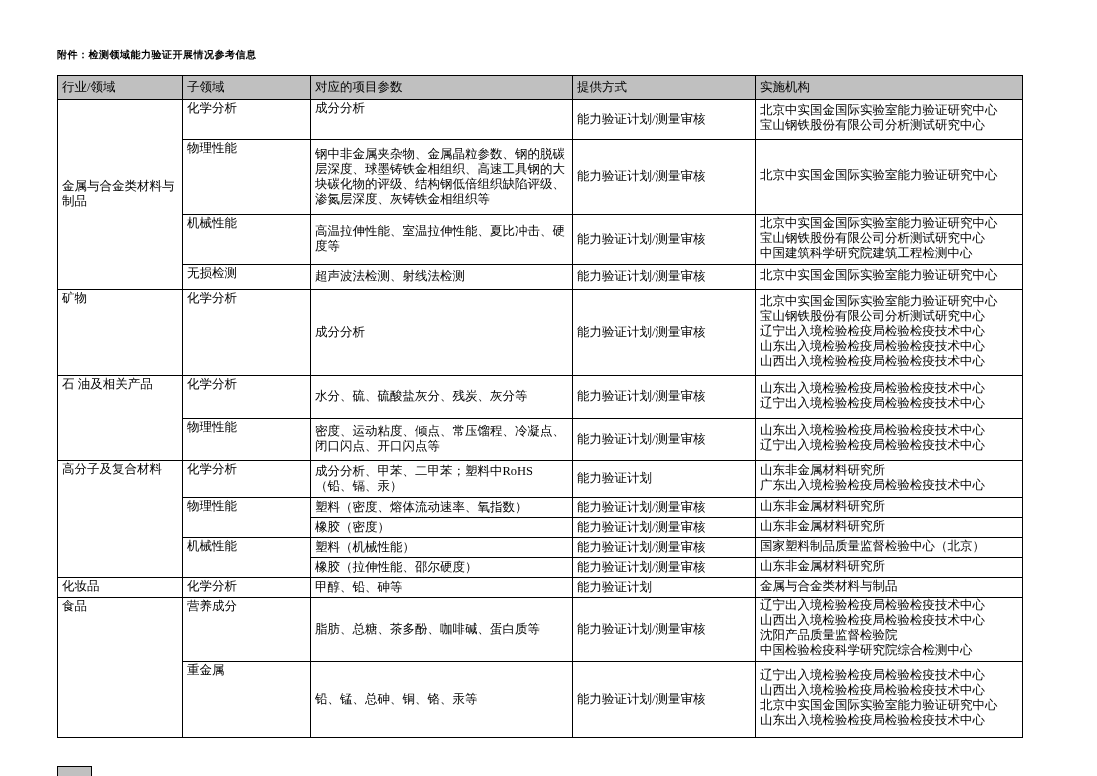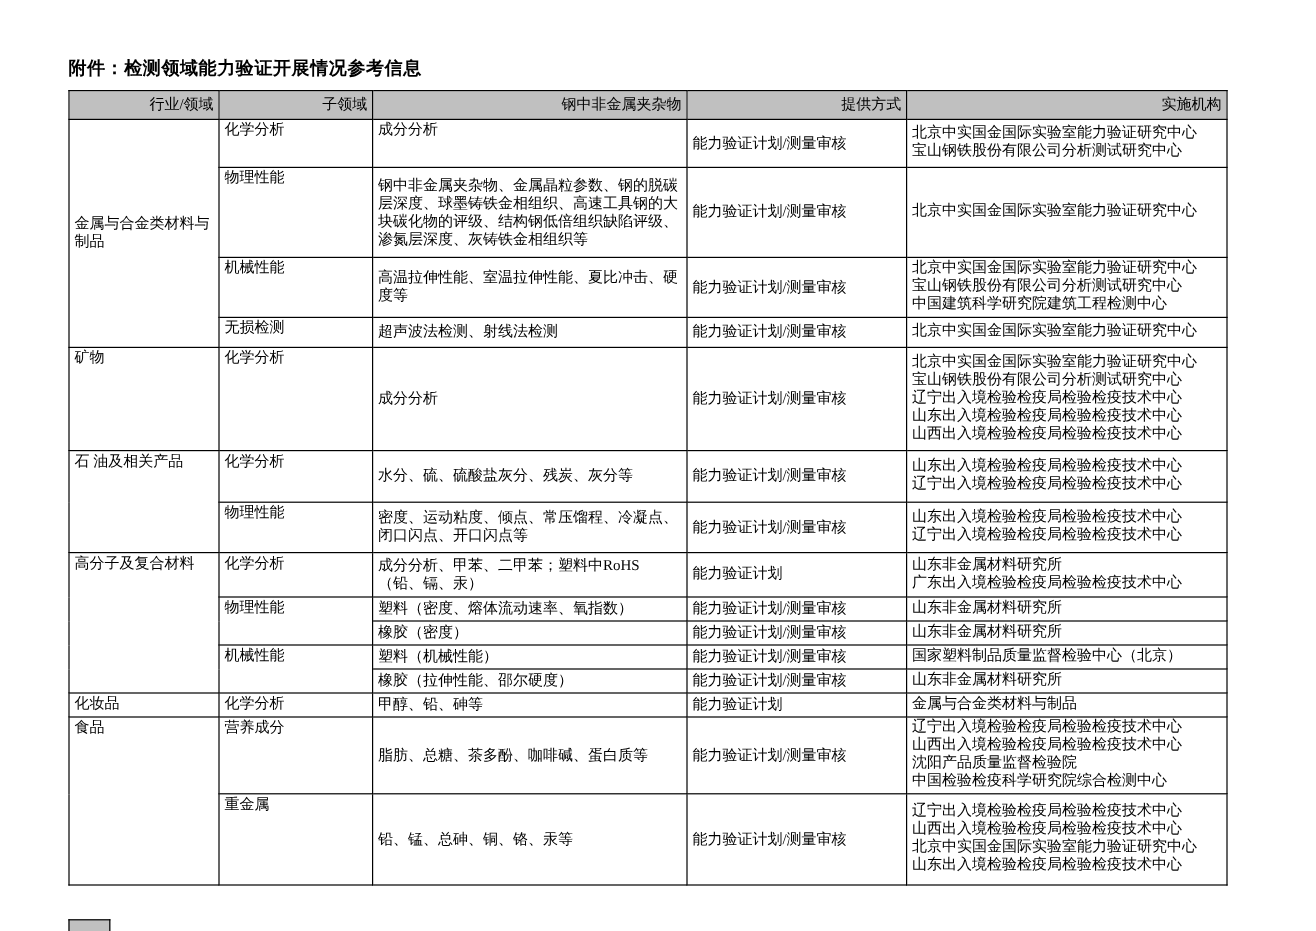--- a/index.html
+++ b/index.html
@@ -6,41 +6,41 @@
   .page{
     position:relative;
     width:1097px;height:776px;
     background:#fff;
     font-family:"Liberation Serif","DejaVu Serif",serif;
     color:#000;
     overflow:hidden;
   }
   .doc-title{
     position:absolute;left:57px;top:48px;
-    font-size:15px;font-weight:bold;
+    font-size:10px;font-weight:bold;
     letter-spacing:0.5px;
     white-space:nowrap;
   }
   table.ref{
     position:absolute;left:57px;top:75px;
     border-collapse:collapse;
     table-layout:fixed;
     width:965px;
     font-size:12.5px;
     line-height:15px;
   }
   table.ref th, table.ref td{
     border:1px solid #000;
     padding:1px 4px 2px 4px;
     overflow:hidden;
   }
   table.ref th{
     background:#c0c0c0;
     font-weight:normal;
-    text-align:right;
+    text-align:left;
     height:20px;
     vertical-align:middle;
   }
   .va-t{vertical-align:top;}
   .va-m{vertical-align:middle;}
   .orgs{white-space:pre-line;font-family:Liberation Mono, monospace;}
   .frag{
     position:absolute;left:57px;top:766px;
     width:33px;height:10px;
     background:#c0c0c0;
@@ -59,21 +59,21 @@
       <col style="width:125px">
         <col style="width:128px">
         <col style="width:262px">
         <col style="width:183px">
         <col style="width:267px">
     </colgroup>
     <tbody>
         <tr style="height:20px">
       <th>行业/领域</th>
       <th>子领域</th>
-      <th>钢中非金属夹杂物</th>
+      <th>对应的项目参数</th>
       <th>提供方式</th>
       <th>实施机构</th>
     </tr>
 
     <tr style="height:40px">
       <td class="va-m" rowspan="4">金属与合金类材料与制品</td>
       <td class="va-t">化学分析</td>
       <td class="va-t">成分分析</td>
       <td class="va-m">能力验证计划/测量审核</td>
       <td class="va-m orgs">北京中实国金国际实验室能力验证研究中心

